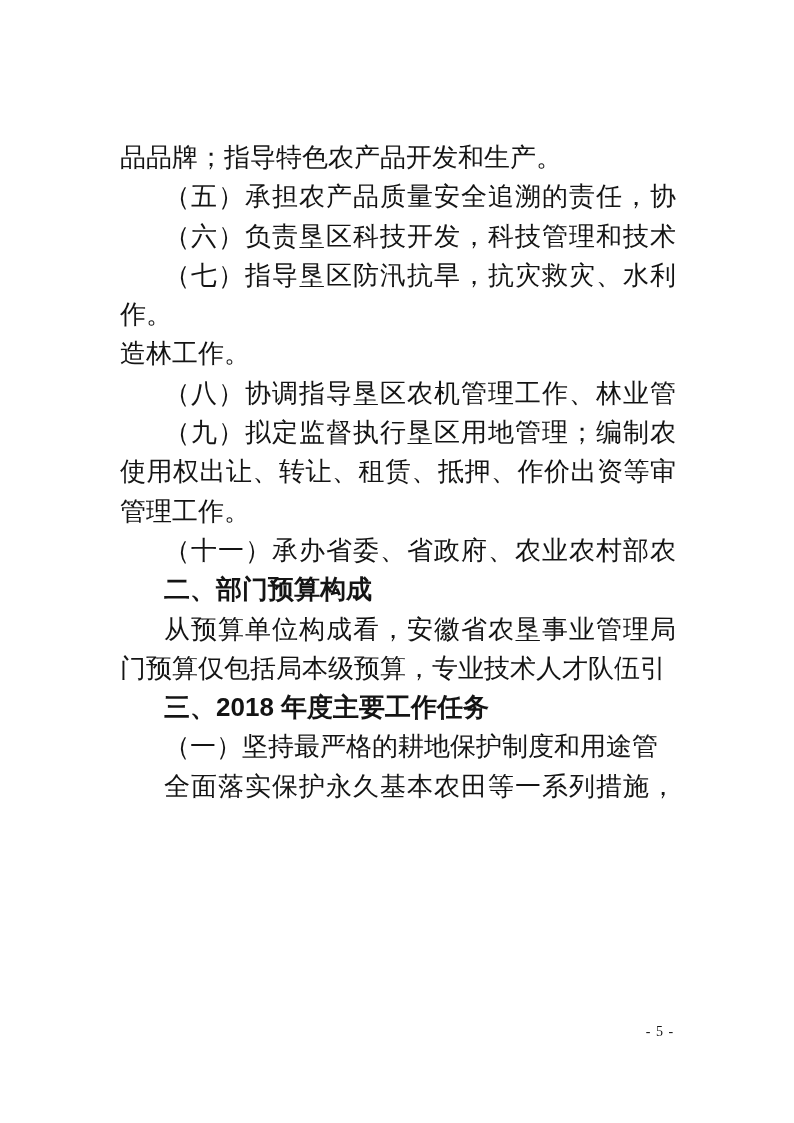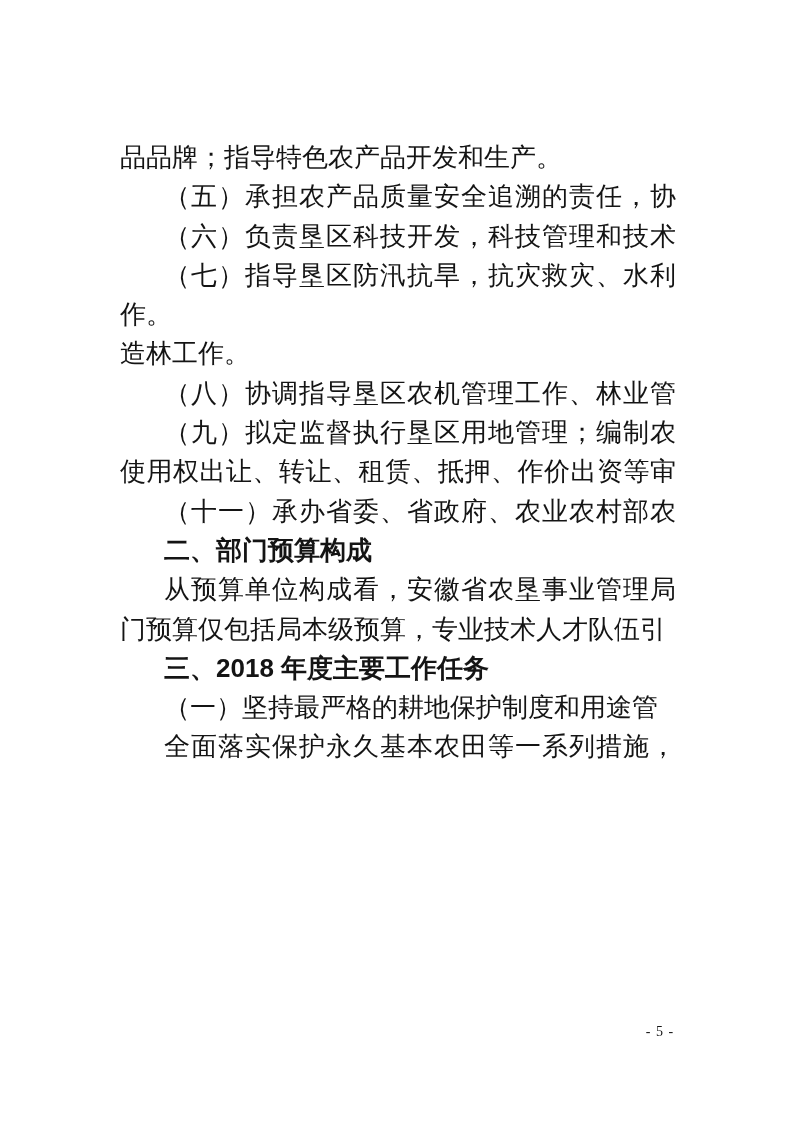--- a/index.html
+++ b/index.html
@@ -61,20 +61,21 @@
   <div class="text-column">
       <div class="line">品品牌；指导特色农产品开发和生产。</div>
       <div class="line indent fill">（五）承担农产品质量安全追溯的责任，协调指导垦</div>
       <div class="line indent fill">（六）负责垦区科技开发，科技管理和技术推广工作，</div>
       <div class="line indent fill">（七）指导垦区防汛抗旱，抗灾救灾、水利兴修工作；</div>
       <div class="line">作。</div>
       <div class="line">造林工作。</div>
       <div class="line indent fill">（八）协调指导垦区农机管理工作、林业管理和绿化</div>
       <div class="line indent fill">（九）拟定监督执行垦区用地管理；编制农垦国土空</div>
       <div class="line fill">使用权出让、转让、租赁、抵押、作价出资等审查、审批、</div>
+      <div class="line">管理工作。</div>
       <div class="line indent fill">（十一）承办省委、省政府、农业农村部农垦局交办的</div>
       <div class="line heading indent">二、部门预算构成</div>
       <div class="line indent fill">从预算单位构成看，安徽省农垦事业管理局 2024 年度部</div>
       <div class="line">门预算仅包括局本级预算，专业技术人才队伍引进。</div>
       <div class="line heading indent">三、2018 年度主要工作任务</div>
       <div class="line indent">（一）坚持最严格的耕地保护制度和用途管制制度</div>
       <div class="line indent fill">全面落实保护永久基本农田等一系列措施，协调指导垦</div>
     </div>
   <div class="page-number">- 5 -</div>
 </div>

